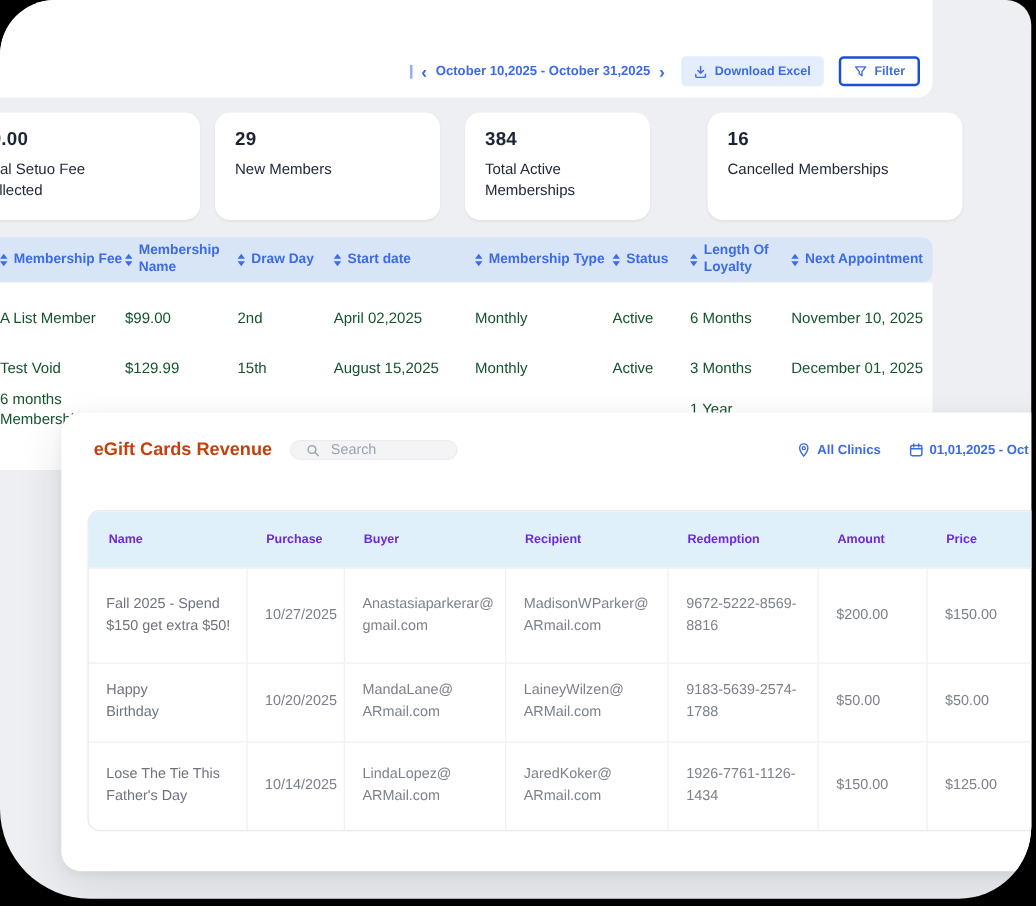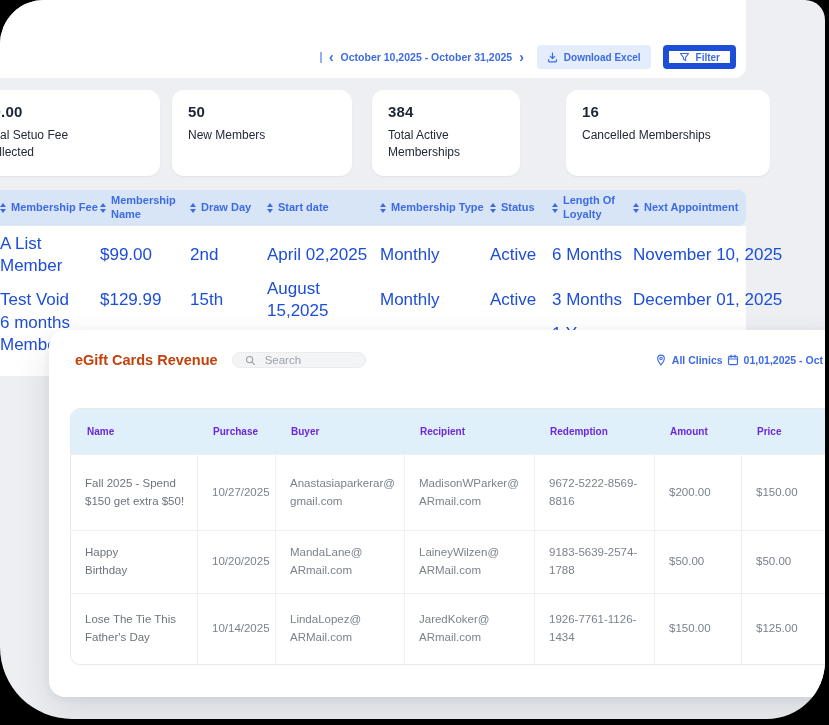--- a/index.html
+++ b/index.html
@@ -11,21 +11,21 @@
   
   .white-top{position:absolute;left:-20px;top:0;width:766px;height:78px;background:#fff;
              border-radius:0 0 12px 12px}
   .mem-toolbar{position:absolute;right:10px;top:44px;height:26px;display:flex;gap:12px;align-items:center}
   .datenav{display:flex;align-items:center;gap:6px;color:#3d6be5;font-size:10.5px;font-weight:700}
   .vbar{width:1.5px;height:11px;background:#3d6be5;opacity:.55}
   .chev{font-size:14px;line-height:1;font-weight:700;color:#3d6be5;cursor:default;padding:0 1px}
   .btn{display:flex;align-items:center;gap:6px;height:24px;padding:0 10px;border-radius:4px;
        font-size:10px;font-weight:700;color:#3d6be5;box-sizing:border-box}
   .btn.dl{background:#e4edfc}
-  .btn.filter{background:#fff;border:6px solid #1d4ed8}
+  .btn.filter{background:#fff;border:2px solid #1d4ed8}
 
   .card{position:absolute;top:90px;height:86px;background:#fff;border-radius:12px;
         padding:13px 16px;box-sizing:border-box;box-shadow:0 1px 2px rgba(16,24,40,.05)}
   .card .value{font-size:15px;font-weight:800;color:#1d2535;letter-spacing:.2px}
   .card .label{margin-top:7px;font-size:12px;color:#222a39;line-height:1.42}
   .card1{left:-32px;width:192px}.card1 .label{max-width:112px}
   .card2{left:172px;width:180px}
   .card3{left:372px;width:148px}.card3 .label{max-width:100px}
   .card4{left:566px;width:204px}
 
@@ -35,36 +35,36 @@
             align-items:center;padding-left:20px;box-sizing:border-box}
   .mh-cell{display:flex;align-items:center;gap:5px;color:#3d6be5;font-size:11px;font-weight:700;line-height:1.25}
   .sort{display:flex;flex-direction:column;gap:2px}
   .sort i{display:block;width:0;height:0;border-left:3.5px solid transparent;border-right:3.5px solid transparent}
   .sort .u{border-bottom:4px solid #3d6be5}
   .sort .d{border-top:4px solid #3d6be5}
 
   .mem-body{position:absolute;left:-20px;top:226px;width:766px;height:150px;background:#fff;
             padding:6px 0 0 20px;box-sizing:border-box}
   .mem-row{display:grid;grid-template-columns:100px 90px 77px 113px 110px 62px 81px 1fr;
-           align-items:center;font-size:17px;color:#1d4ed8}
+           align-items:center;font-size:12px;color:#14532d}
   .mem-row.r1{height:46px}.mem-row.r2{height:34px}.mem-row.r3{height:28px}
   .m-cell{padding-right:6px;line-height:1.3}
   .mem-row .m-cell:last-child{white-space:nowrap}
 
   
   .panel{position:absolute;left:49px;top:330px;width:800px;height:367px;background:#fff;border-radius:16px;
          box-shadow:0 14px 36px rgba(31,41,55,.12),0 2px 8px rgba(31,41,55,.06)}
   .panel-head{display:flex;align-items:center;padding:22px 26px 0 26px;gap:8px}
   .eg-title{font-size:14.5px;font-weight:800;color:#c2410c;white-space:nowrap}
   .search{display:flex;align-items:center;gap:7px;background:#f3f4f6;border:1px solid #ececee;
           border-radius:14px;height:16px;padding:0 12px;box-sizing:border-box;margin-left:6px}
   .search input{background:transparent;border:none;outline:none;font-family:inherit;
                 font-size:11.5px;color:#6b7380;width:86px}
   .search input::placeholder{color:#9aa3ad}
-  .head-right{margin-left:auto;display:flex;gap:4px;white-space:nowrap}
+  .head-right{margin-left:auto;display:flex;gap:22px;white-space:nowrap}
   .hlink{display:flex;align-items:center;gap:5px;color:#3d6be5;font-size:10.5px;font-weight:700}
 
   .g-table{position:absolute;left:21px;top:78px;width:790px;border:1px solid #e7e9ec;
            border-radius:10px;overflow:hidden;background:#fff}
   .g-head{display:grid;grid-template-columns:126px 78px 129px 130px 120px 87px 1fr;
           background:#dff0fb;height:45px;align-items:center}
   .g-head .hcell{font-size:10px;color:#6d28d9;font-weight:700;padding:0 16px}
   .g-row{display:grid;grid-template-columns:126px 78px 129px 130px 120px 87px 1fr;
          border-top:1px solid #eef0f2}
   .g-row.gr1{min-height:75px}.g-row.gr2{min-height:62px}.g-row.gr3{min-height:70px}
@@ -99,21 +99,21 @@
         <span>Filter</span>
       </div>
     </div>
   </div>
 
   <div class="card card1">
     <div class="value">$0.00</div>
     <div class="label">Total Setuo Fee Collected</div>
   </div>
   <div class="card card2">
-    <div class="value">50</div>
+    <div class="value">29</div>
     <div class="label">New Members</div>
   </div>
   <div class="card card3">
     <div class="value">384</div>
     <div class="label">Total Active Memberships</div>
   </div>
   <div class="card card4">
     <div class="value">16</div>
     <div class="label">Cancelled Memberships</div>
   </div>

